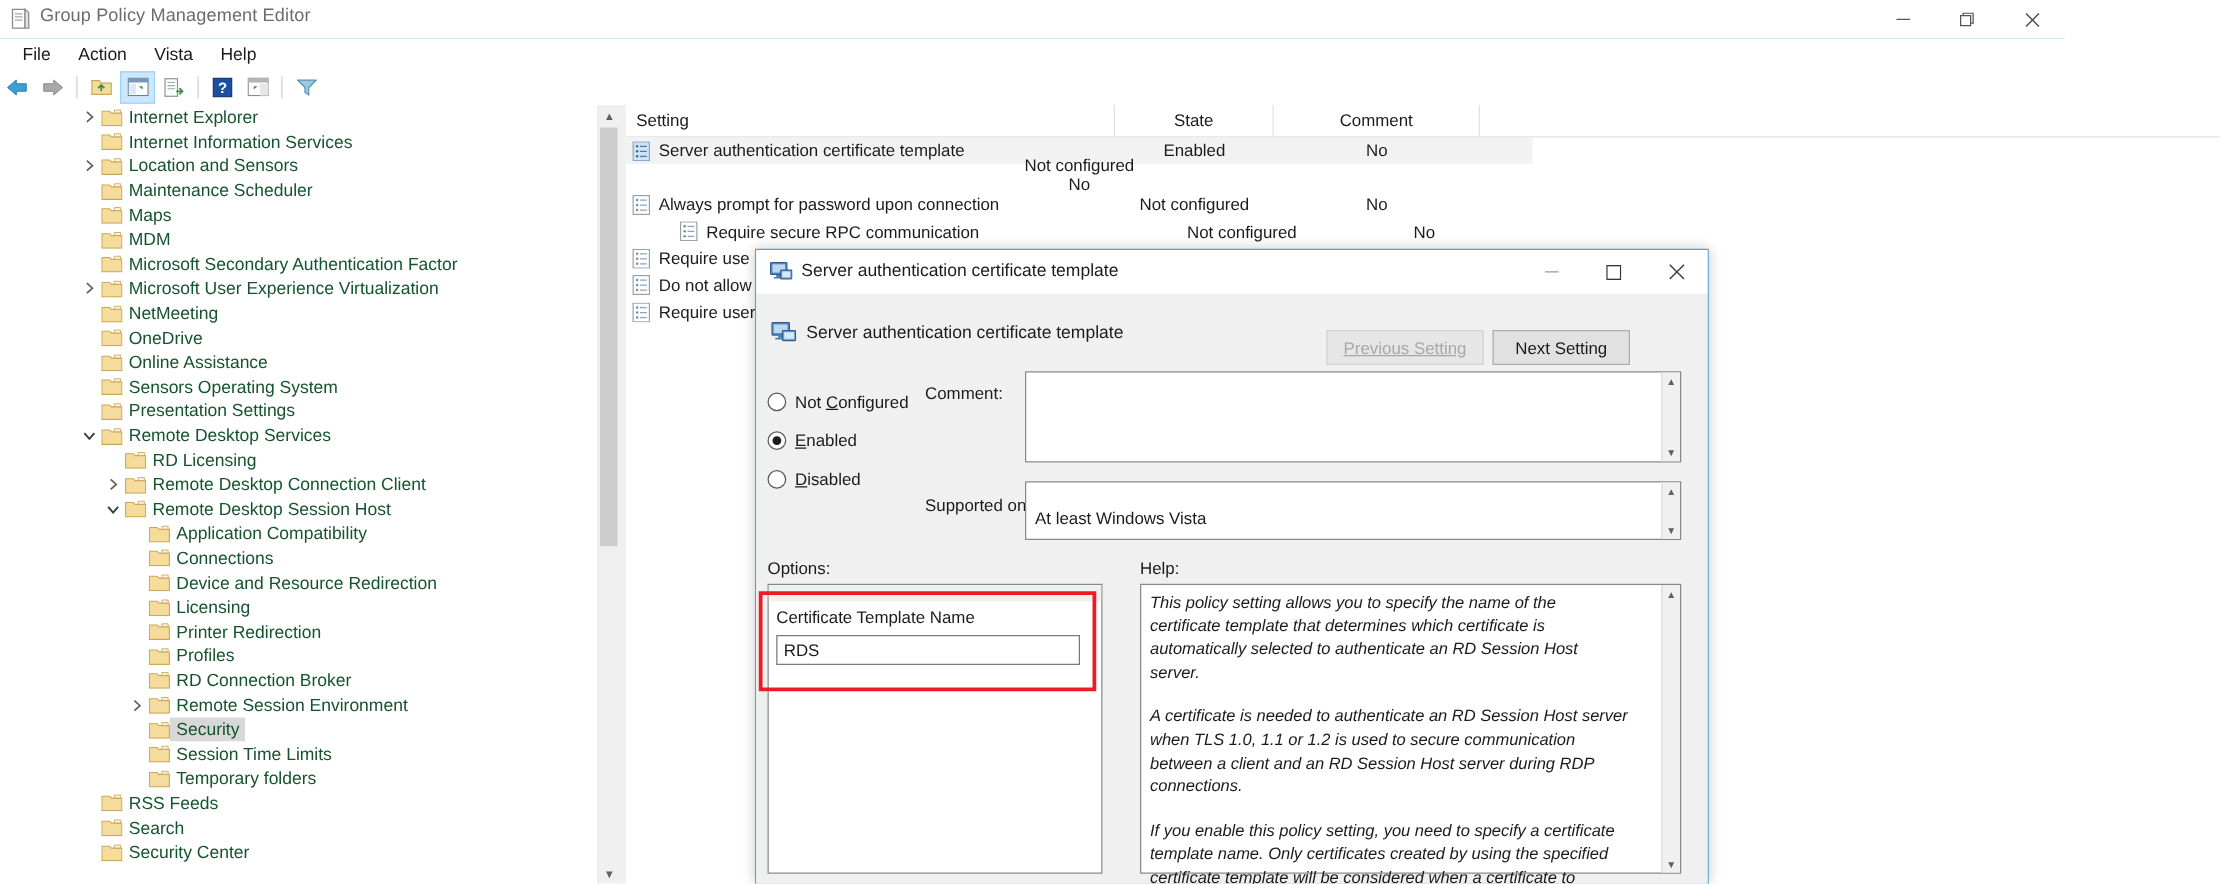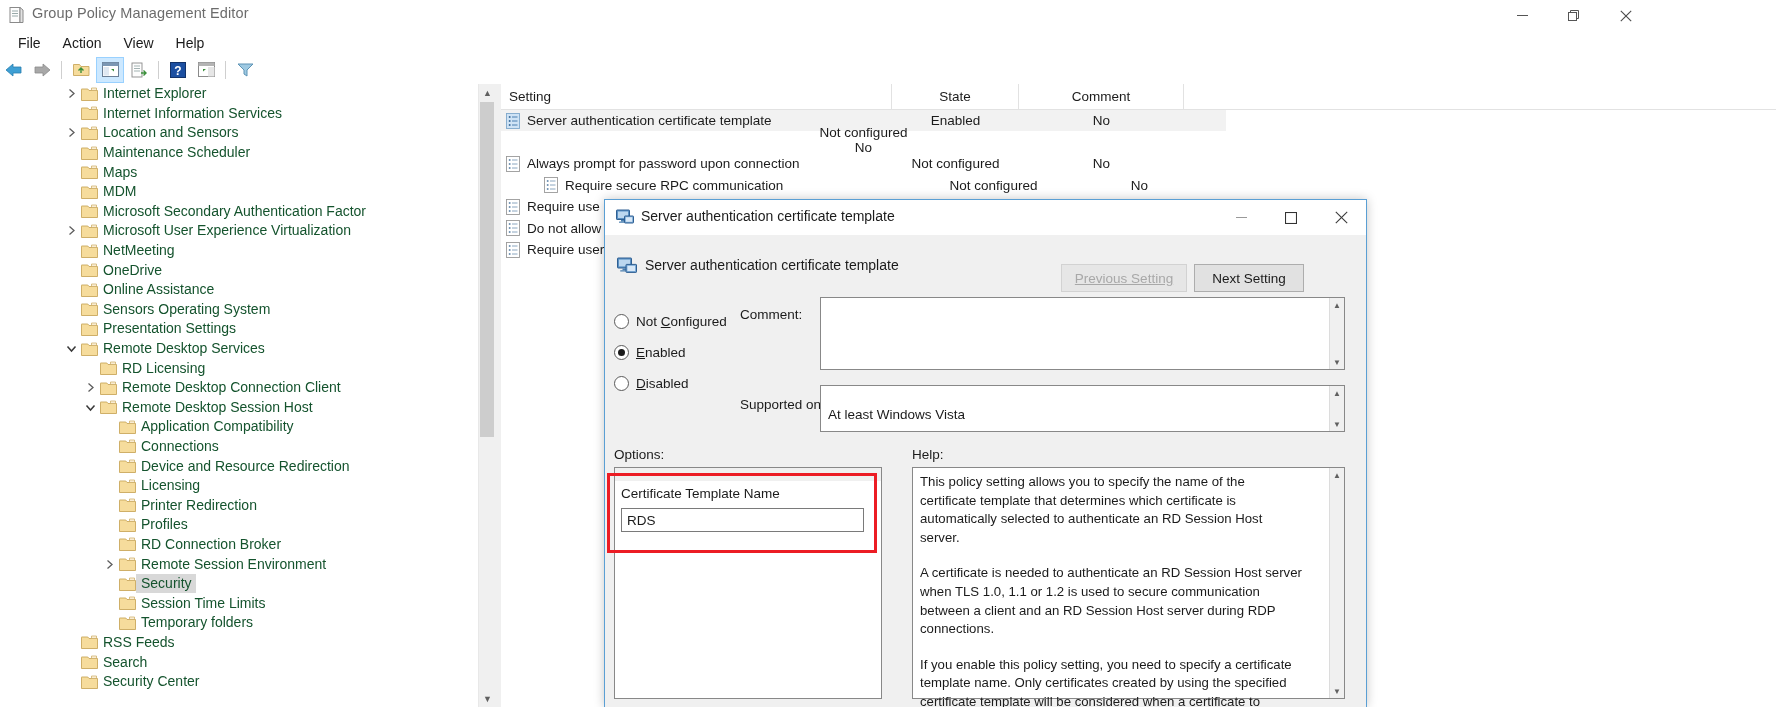--- a/index.html
+++ b/index.html
@@ -306,21 +306,21 @@
     width: 100%; height: 13px;
     background: #f0f0f0;
   }
 
   .help-text {
     position: absolute; left: 7px; top: 5px;
     width: 396px;
     font-size: 13.2px; line-height: 18.6px;
     color: #1b1b1b;
   }
-  .help-text p { margin: 0 12px 17px 0; }
+  .help-text p { margin: 0 12px 17px 0; font-style: italic; }
 </style>
 </head>
 <body>
 
 <div id="app">
 
   <div class="titlebar">
     <span class="titlebar-icon">
       <svg width="18" height="18" viewBox="0 0 18 18">
         <rect x="3" y="1.5" width="10" height="15" fill="#fdfdfd" stroke="#8a8a8a" stroke-width="1"></rect>
@@ -348,21 +348,21 @@
           <line x1="0.8" y1="0.8" x2="11.2" y2="11.2" stroke="currentColor" stroke-width="1.1"></line>
           <line x1="11.2" y1="0.8" x2="0.8" y2="11.2" stroke="currentColor" stroke-width="1.1"></line>
         </svg>
       </div>
     </div>
   </div>
 
   <div class="menubar" id="menubar">
       <div class="menu-item">File</div>
       <div class="menu-item">Action</div>
-      <div class="menu-item">View</div>
+      <div class="menu-item">Vista</div>
       <div class="menu-item">Help</div>
     </div>
 
   <div class="toolbar">
     <div class="tb-btn">
       <svg width="20" height="16" viewBox="0 0 20 16">
         <path d="M9 2 L2 8 L9 14 L9 11 L17 11 L17 5 L9 5 Z" fill="#3e9fd4" stroke="#2a7fae" stroke-width="0.8" stroke-linejoin="round"></path>
       </svg>
     </div>
     <div class="tb-btn">

